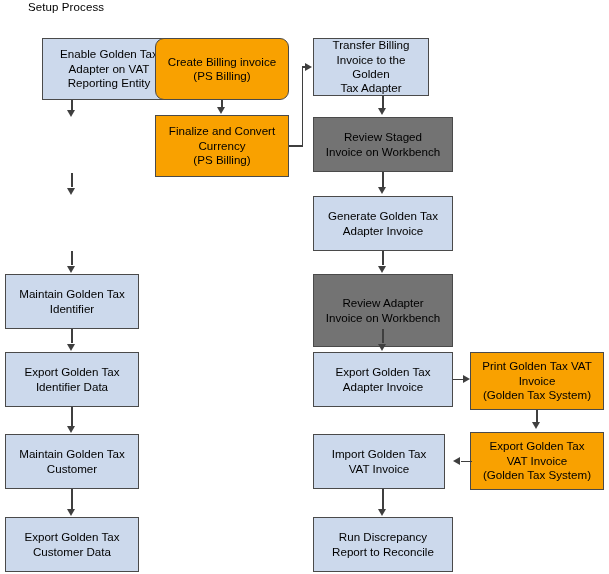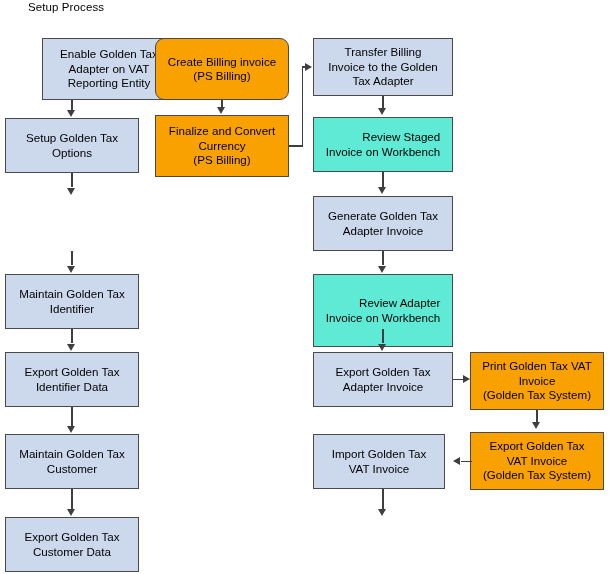--- a/index.html
+++ b/index.html
@@ -37,21 +37,21 @@
     align-items: center;
     justify-content: center;
     text-align: center;
     font-size: 11.6px;
     line-height: 14.4px;
     color: #000000;
     padding: 0 3px;
     white-space: pre-line;
   }
   .node.blue-light { background: #ccd9ec; }
-  .node.blue-dark  { background: #5eead4; text-align: right; }
+  .node.blue-dark  { background: #737373; }
   .node.orange     { background: #f9a100; }
 
   .conn {
     position: absolute;
     background: #3f3f3f;
   }
   .conn.v { width: 1.7px; }
   .conn.h { height: 1.7px; }
 
   .arrowhead {
@@ -78,22 +78,20 @@
 </head>
 <body>
 
 <div id="canvas">
 
   <div id="diagram-title">Setup Process</div>
 
   <div class="node blue-light" style="left:5px;  top:38px;  width:134px; height:62px;margin-left:37px;">Enable Golden Tax
 Adapter on VAT
 Reporting Entity</div>
-  <div class="node blue-light" style="left:5px;  top:118px; width:134px; height:55px;">Setup Golden Tax
-Options</div>
   <div class="node blue-light" style="left:5px;  top:274px; width:134px; height:55px;">Maintain Golden Tax
 Identifier</div>
   <div class="node blue-light" style="left:5px;  top:352px; width:134px; height:55px;">Export Golden Tax
 Identifier Data</div>
   <div class="node blue-light" style="left:5px;  top:434px; width:134px; height:55px;">Maintain Golden Tax
 Customer</div>
   <div class="node blue-light" style="left:5px;  top:517px; width:134px; height:55px;">Export Golden Tax
 Customer Data</div>
 
   <div class="conn v" style="left:71.2px; top:100px; height:11px;"></div>
@@ -121,33 +119,35 @@
 (PS Billing)</div>
 
   <div class="conn v" style="left:221.2px; top:100px; height:8px;"></div>
   <div class="arrowhead down" style="left:217px; top:107px;"></div>
 
   <div class="conn h" style="left:289px;   top:145px; width:14px;"></div>
   <div class="conn v" style="left:301.5px; top:66px;  height:80px;"></div>
   <div class="conn h" style="left:301.5px; top:66px;  width:5px;"></div>
   <div class="arrowhead right" style="left:305px; top:62.5px;"></div>
 
-  <div class="node blue-light" style="left:313px; top:38px;  width:140px; height:58px;">Transfer Billing
+  <div class="node blue-light" style="left:313px; top:38px;  width:116px; height:58px;">Transfer Billing
 Invoice to the Golden
 Tax Adapter</div>
   <div class="node blue-dark" style="left:313px; top:117px; width:140px; height:55px;">Review Staged
 Invoice on Workbench</div>
   <div class="node blue-light" style="left:313px; top:196px; width:140px; height:55px;">Generate Golden Tax
 Adapter Invoice</div>
   <div class="node blue-dark" style="left:313px; top:274px; width:140px; height:73px;">Review Adapter
 Invoice on Workbench</div>
   <div class="node blue-light" style="left:313px; top:352px; width:140px; height:55px;">Export Golden Tax
 Adapter Invoice</div>
   <div class="node blue-light" style="left:313px; top:434px; width:132px; height:55px;">Import Golden Tax
 VAT Invoice</div>
+  <div class="node blue-light" style="left:313px; top:517px; width:140px; height:55px;">Run Discrepancy
+Report to Reconcile</div>
 
   <div class="conn v" style="left:382.2px; top:96px;  height:13px;"></div>
   <div class="arrowhead down" style="left:378px; top:108px;"></div>
 
   <div class="conn v" style="left:382.2px; top:172px; height:15px;"></div>
   <div class="arrowhead down" style="left:378px; top:187px;"></div>
 
   <div class="conn v" style="left:382.2px; top:251px; height:14px;"></div>
   <div class="arrowhead down" style="left:378px; top:266px;"></div>
 

